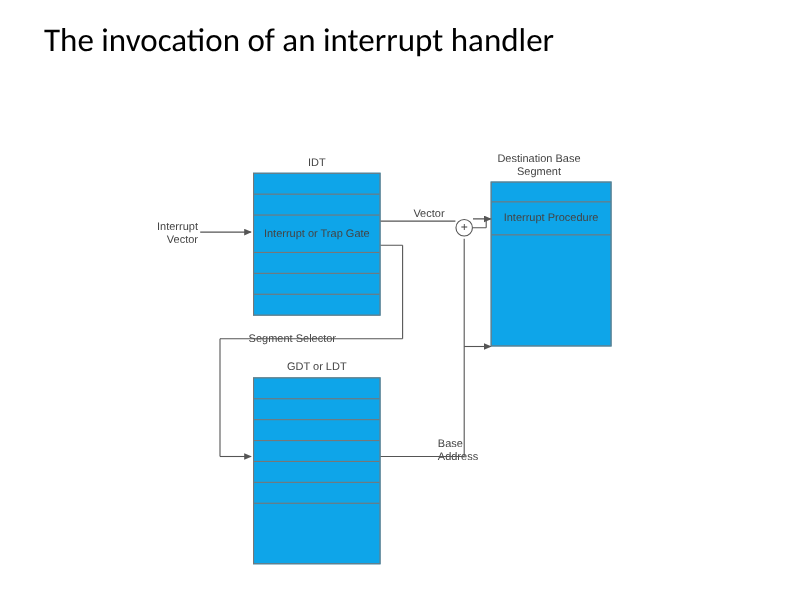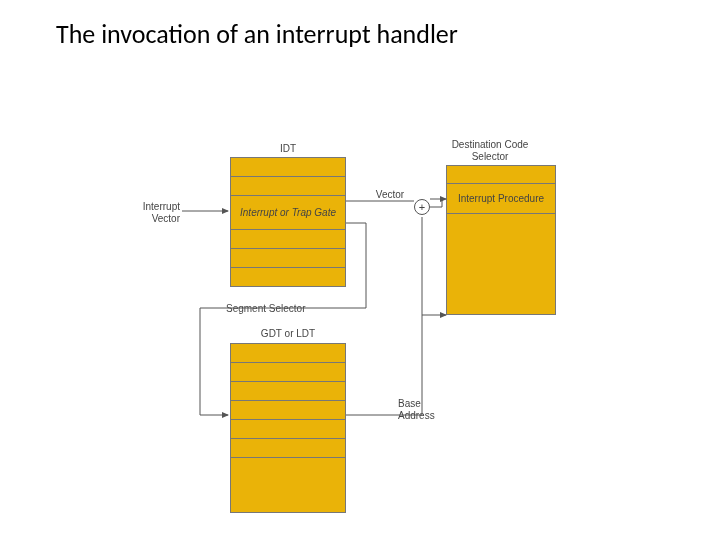--- a/index.html
+++ b/index.html
@@ -7,38 +7,38 @@
     width: 720px;
     height: 540px;
     background: #fff;
     font-family: Calibri, Arial, sans-serif;
     position: relative;
     overflow: hidden;
   }
   .title {
     position: absolute;
     top: 18px;
-    left: 56px;
-    font-size: 26px;
+    left: 40px;
+    font-size: 30px;
     color: #000;
     text-align: right;
   }
   .diagram {
     position: absolute;
     top: 95px;
     left: 130px;
     width: 460px;
     height: 420px;
     font-family: Arial, sans-serif;
     margin-top: 48px;
   }
   .box {
     position: absolute;
     border: 1px solid #777;
-    background: #eab308;
+    background: #0ea5e9;
   }
   .row {
     border-bottom: 1px solid #777;
     width: 100%;
   }
   .lbl {
     position: absolute;
     font-size: 10px;
     color: #444;
     text-align: center;
@@ -73,33 +73,33 @@
 <body>
 
 <div class="title">The invocation of an interrupt handler</div>
 
 <div class="diagram">
 
   <div class="lbl" style="left:108px; top:0px; width:100px;">IDT</div>
   <div class="box" style="left:100px; top:14px; width:116px; height:130px;">
     <div class="row" style="height:19px;"></div>
     <div class="row" style="height:19px;"></div>
-    <div class="row cell-text" style="height:34px; display:flex; align-items:center; justify-content:center;font-style:italic;">Interrupt or Trap Gate</div>
+    <div class="row cell-text" style="height:34px; display:flex; align-items:center; justify-content:center;">Interrupt or Trap Gate</div>
     <div class="row" style="height:19px;"></div>
     <div class="row" style="height:19px;"></div>
     <div class="row" style="height:19px; border-bottom:none;"></div>
   </div>
 
   <div class="lbl" style="left:0px; top:58px; width:50px; text-align:right;">Interrupt Vector</div>
 
   <div class="lbl" style="left:240px; top:46px; width:40px;">Vector</div>
 
   <div class="plus-circle" style="left:284px; top:56px;">+</div>
 
-  <div class="lbl" style="left:310px; top:-4px; width:100px;">Destination Code Selector</div>
+  <div class="lbl" style="left:310px; top:-4px; width:100px;">Destination Base Segment</div>
   <div class="box" style="left:316px; top:22px; width:110px; height:150px;">
     <div class="row" style="height:18px;"></div>
     <div class="row cell-text" style="height:30px; display:flex; align-items:center; justify-content:center;">Interrupt Procedure</div>
   </div>
 
   <div class="lbl" style="left:96px; top:160px; width:100px; text-align:left;">Segment Selector</div>
 
   <div class="lbl" style="left:108px; top:185px; width:100px;">GDT or LDT</div>
   <div class="box" style="left:100px; top:200px; width:116px; height:170px;">
     <div class="row" style="height:19px;"></div>

